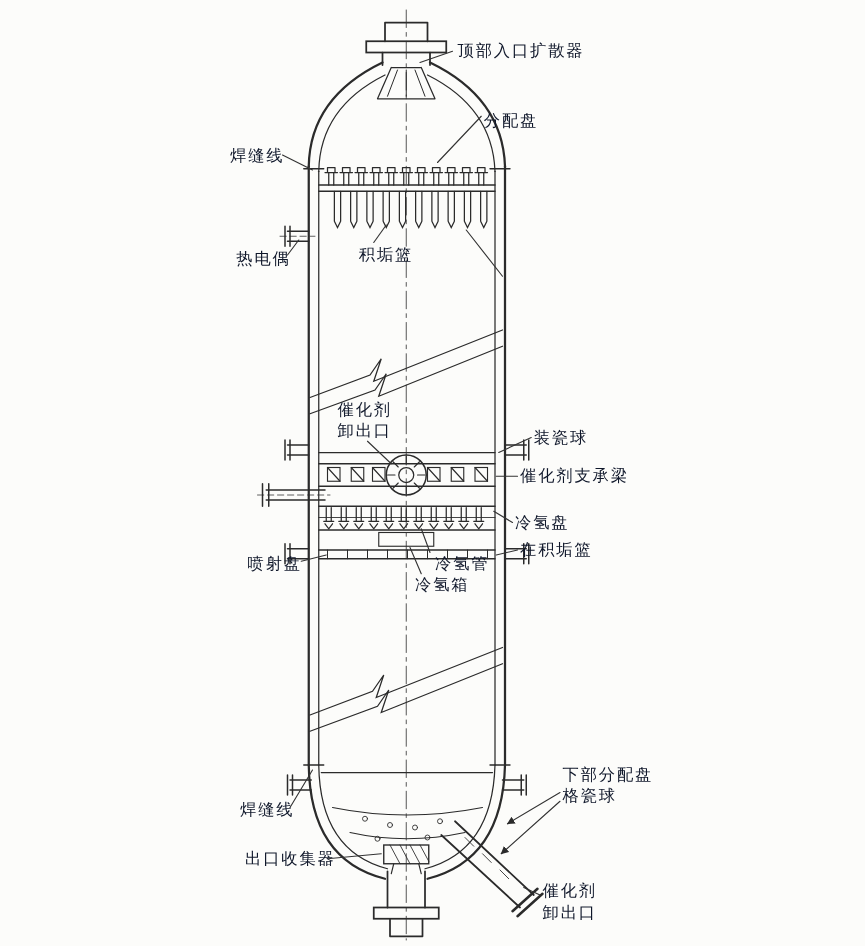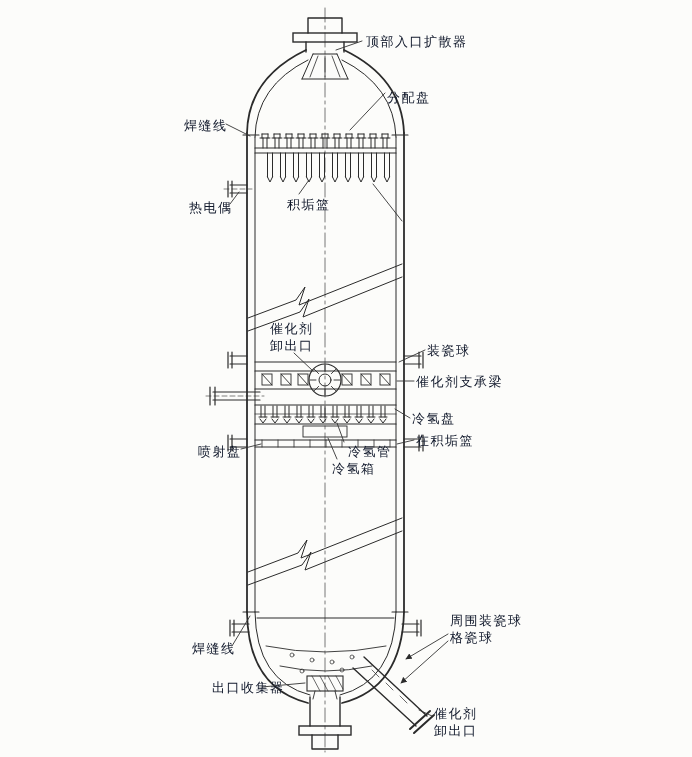--- a/index.html
+++ b/index.html
@@ -258,24 +258,24 @@
   </div>
 
   <div class="lbl" style="left:427px;top:342px">装瓷球</div>
   <div class="lbl" style="left:416px;top:373px">催化剂支承梁</div>
   <div class="lbl" style="left:412px;top:410px">冷氢盘</div>
   <div class="lbl" style="left:416px;top:432px">在积垢篮</div>
   <div class="lbl" style="left:198px;top:443px">喷射盘</div>
   <div class="lbl" style="left:348px;top:443px">冷氢管</div>
   <div class="lbl" style="left:332px;top:460px">冷氢箱</div>
   <div class="lbl" style="left:192px;top:640px">焊缝线</div>
-  <div class="lbl" style="left:212px;top:679px">出口收集器</div>
+  <div class="lbl" style="left:196px;top:679px">出口收集器</div>
 
   <div class="lbl" style="left:450px;top:612px">
-    <span class="ln">周围装瓷球</span>
+    <span class="ln">下部分配盘</span>
     <span class="ln">格瓷球</span>
   </div>
 
   <div class="lbl" style="left:434px;top:705px">
     <span class="ln">催化剂</span>
     <span class="ln">卸出口</span>
   </div>
 
 </div>
 

